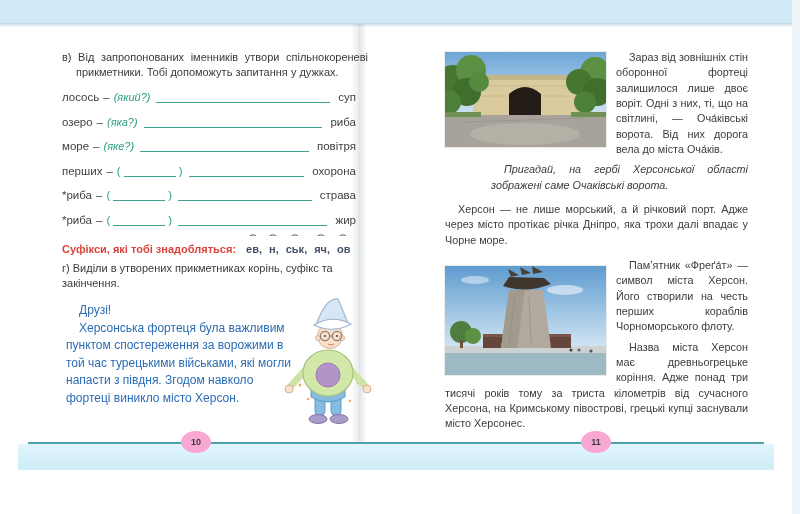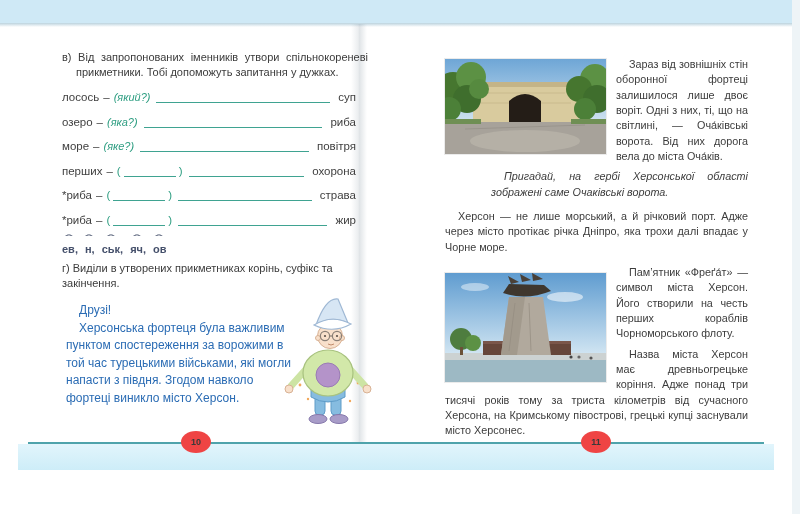--- a/index.html
+++ b/index.html
@@ -7,21 +7,21 @@
           font-family:"Liberation Sans",sans-serif;color:#3c3c3c;}
   
   .top-strip{position:absolute;left:0;top:0;width:800px;height:23px;background:#cfe9f6;}
   .edge-top{position:absolute;left:0;top:23px;width:800px;height:4px;
             background:linear-gradient(#bcd3de,rgba(255,255,255,0));}
   .gutter{position:absolute;left:351px;top:24px;width:16px;height:422px;
           background:linear-gradient(to right,rgba(255,255,255,0),rgba(100,120,135,.13) 45%,rgba(100,120,135,.20) 52%,rgba(255,255,255,0));}
   .footer-band{position:absolute;left:18px;right:18px;top:444px;height:26px;
                background:linear-gradient(#e2f5fc,#cdedf8);}
   .footer-rule{position:absolute;left:28px;right:28px;top:442px;height:2px;background:#4fa3ab;}
-  .pgbub{position:absolute;top:431px;width:30px;height:22px;background:#ef4444;border-radius:50%;
+  .pgbub{position:absolute;top:431px;width:30px;height:22px;background:#f9a8d4;border-radius:50%;
          display:flex;align-items:center;justify-content:center;font-size:9px;font-weight:700;color:#3a3a3a;z-index:3;}
   
   .task{position:absolute;font-size:11px;line-height:1.4;color:#3b3b3b;}
   .task.hang{padding-left:14px;text-indent:-14px;}
   #task-v{left:62px;top:50px;width:292px;text-align:justify;}
   #task-g{left:62px;top:261px;width:306px;}
   .rows{position:absolute;left:62px;top:91px;width:294px;}
   .ex-row{display:flex;align-items:baseline;height:15px;margin-bottom:9.6px;font-size:11.5px;color:#3f3f3f;}
   .ex-row .dash{margin:0 4px;}
   .hint{color:#2f9e82;font-style:italic;font-size:11px;}
@@ -33,21 +33,21 @@
   .suffix-label{color:#d9453e;font-weight:700;margin-right:10px;}
   .sfx{position:relative;display:inline-block;margin-right:7px;color:#45506b;font-weight:700;font-size:11px;}
   .sfx::before{content:"ˆ";position:absolute;top:-9px;left:45%;transform:translateX(-50%) scaleX(2.4);
                font-size:10px;color:#45506b;font-weight:400;}
   .sfx::after{content:",";}
   .sfx:last-child::after{content:"";}
   .blue-block{position:absolute;left:66px;top:302px;width:234px;color:#2b6cb4;font-size:12px;line-height:1.46;}
   .blue-block p{margin:0;text-indent:13px;}
   .mascot{position:absolute;left:278px;top:293px;width:100px;height:140px;}
   
-  .flow{position:absolute;left:445px;top:57px;width:303px;font-size:10.8px;line-height:1.42;
+  .flow{position:absolute;left:445px;top:50px;width:303px;font-size:10.8px;line-height:1.42;
         text-align:justify;color:#3c3c3c;}
   .flow p{margin:0 0 5px;text-indent:13px;}
   .flow p.it{font-style:italic;margin-bottom:9px;margin-left:46px;}
   .photo{float:left;margin:2px 10px 5px 0;display:block;box-shadow:0 0 0 1px rgba(0,0,0,.08);}
   .photo.second{margin-top:8px;}
   b.vi{font-style:italic;}
   .sp{margin-bottom:10px !important;}
 </style>
 </head>
 <body>
@@ -105,20 +105,21 @@
       <span class="dash">–</span>
       <span class="paren">(</span>
       <span class="uline short"></span>
       <span class="paren">)</span>
       <span class="uline long"></span>
       <span>жир</span>
     </div>
   </div>
 
   <div class="suffix-line">
+    <span class="suffix-label">Суфікси, які тобі знадобляться:</span>
     <span class="sfx">ев</span>
     <span class="sfx">н</span>
     <span class="sfx">ськ</span>
     <span class="sfx">яч</span>
     <span class="sfx">ов</span>
   </div>
 
   <div class="task" id="task-g">г) Виділи в утворених прикметниках корінь, суфікс та закінчення.</div>
 
   <div class="blue-block">

